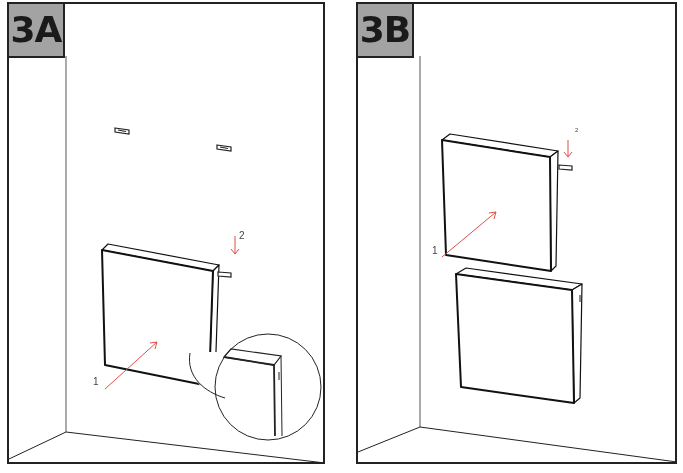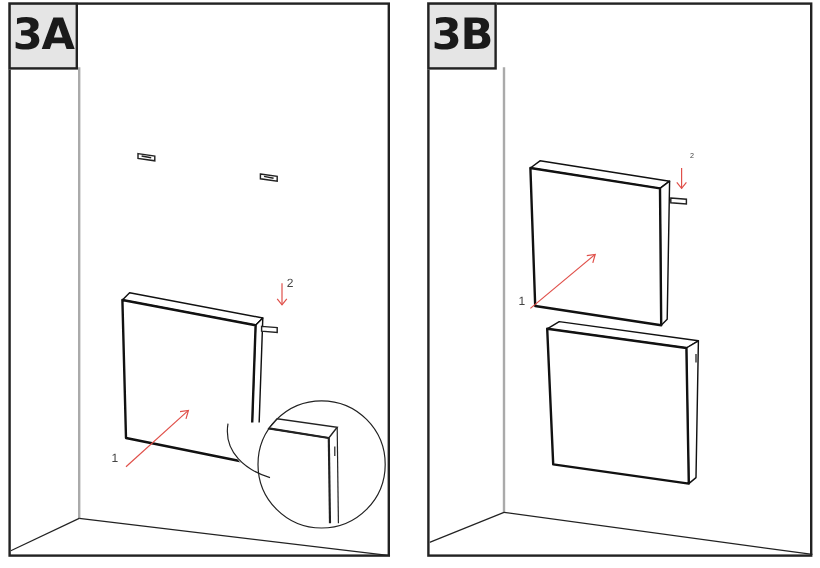--- a/index.html
+++ b/index.html
@@ -1,20 +1,20 @@
 <!DOCTYPE html>
 <html><head>
 <meta charset="utf-8">
 <style>
   html, body { margin: 0; padding: 0; background: #ffffff; }
   body { width: 683px; height: 473px; position: relative; overflow: hidden; font-family: "Liberation Sans", sans-serif; }
   .panel { position: absolute; top: 2px; border: 2px solid #222; background: #fff; box-sizing: border-box; }
   #panel-a { left: 7px; width: 318px; height: 462px; }
   #panel-b { left: 356px; width: 321px; height: 462px; padding-left: 16px; }
-  .step-label { position: absolute; left: -2px; top: -2px; width: 58px; height: 56px; border: 2px solid #222; background: #e5e5e5; box-sizing: border-box;
+  .step-label { position: absolute; left: -2px; top: -2px; width: 58px; height: 56px; border: 2px solid #222; background: #a3a3a3; box-sizing: border-box;
     font-family: "DejaVu Sans", sans-serif; font-weight: bold; font-size: 36px; line-height: 52px; text-align: center; color: #1a1a1a; letter-spacing: -1px; }
   svg { position: absolute; left: 0; top: 0; }
   .num { font-family: "Liberation Sans", sans-serif; font-size: 10px; fill: #444; }
 </style>
 </head>
 <body>
 
 <div id="panel-a" class="panel">
   <div class="step-label">3A</div>
   <svg width="318" height="462" viewBox="0 0 318 462">

